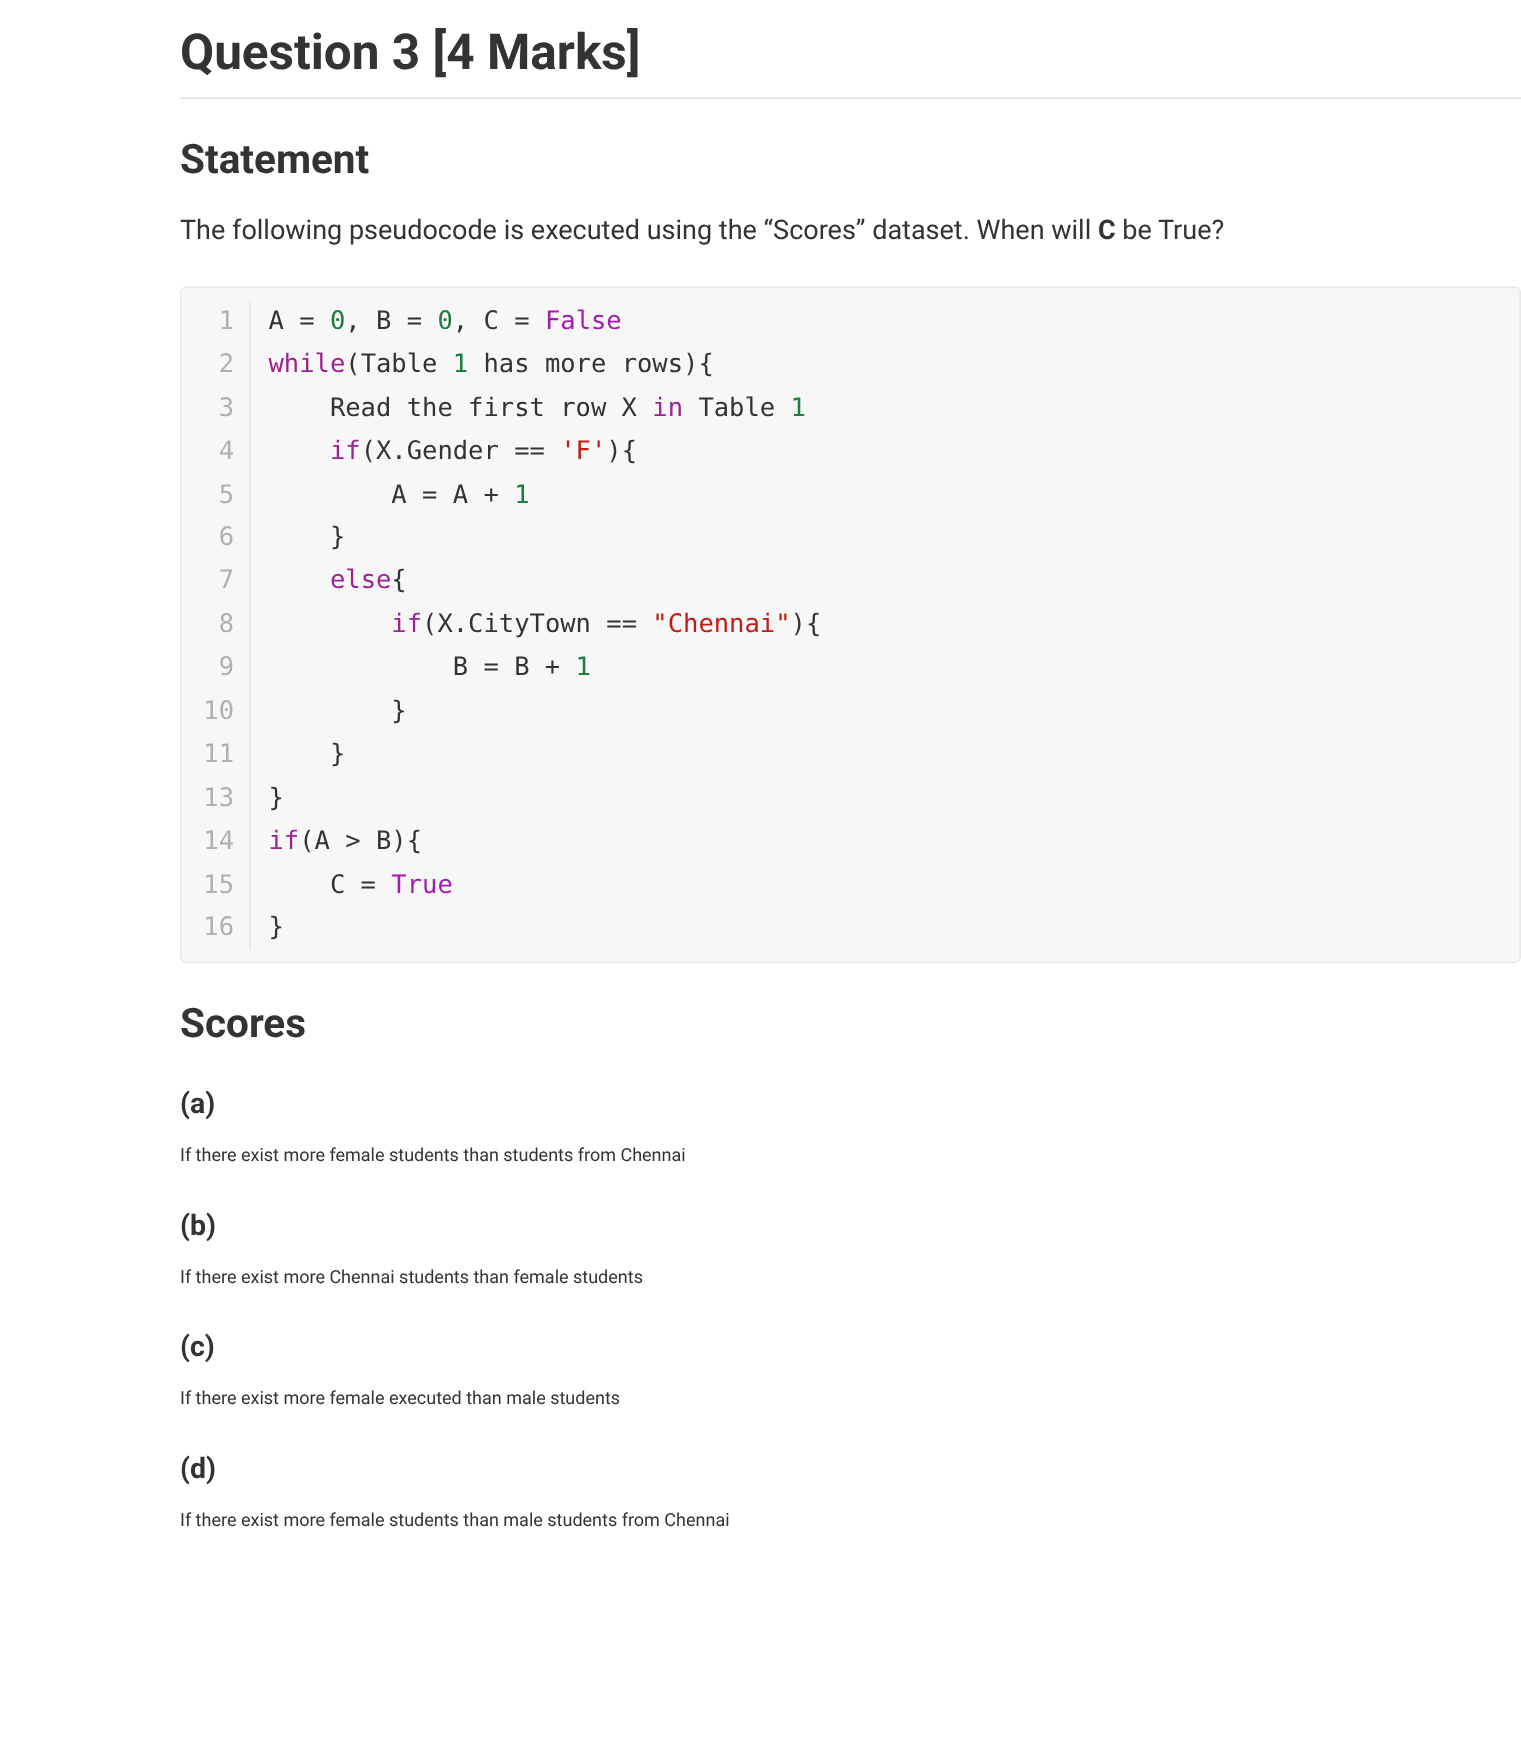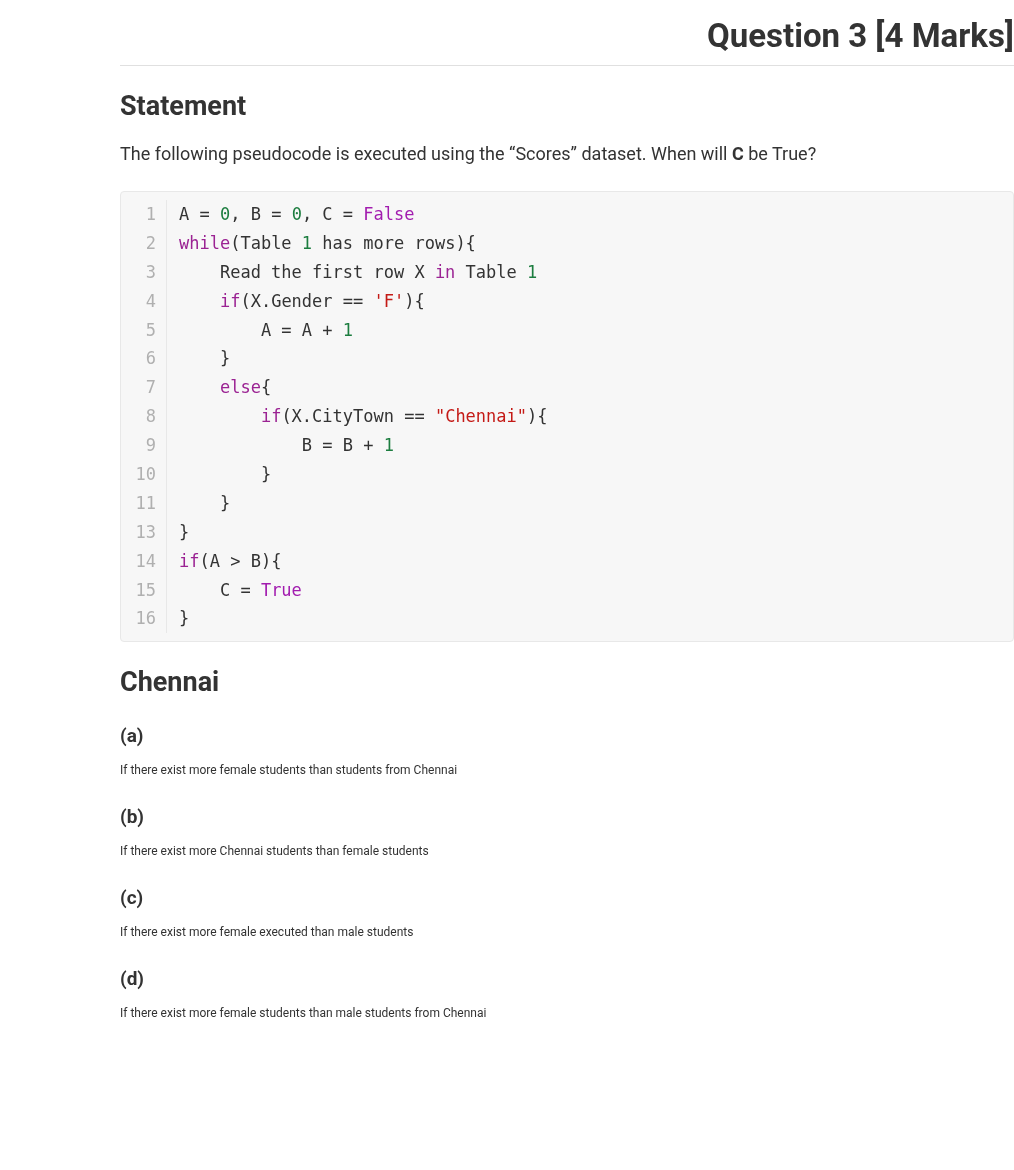--- a/index.html
+++ b/index.html
@@ -17,21 +17,20 @@
     padding: 0 0 0 120px;
     width: 1014px;
   }
   h1.question-title {
     font-size: 33px;
     font-weight: 700;
     color: #333;
     margin: 16px 0 8px 0;
     padding-bottom: 10px;
     border-bottom: 1px solid #e0e0e0;
-    text-align: right;
   }
   h2.section-heading {
     font-size: 27px;
     font-weight: 700;
     color: #333;
     margin: 24px 0 18px 0;
   }
   p.body-text {
     font-size: 18px;
     color: #333;
@@ -110,21 +109,21 @@
       <div class="code-line"><span class="line-num">8</span><span>        <span class="tok-kw">if</span>(X.CityTown == <span class="tok-str">"Chennai"</span>){</span></div>
       <div class="code-line"><span class="line-num">9</span><span>            B = B + <span class="tok-num">1</span></span></div>
       <div class="code-line"><span class="line-num">10</span><span>        }</span></div>
       <div class="code-line"><span class="line-num">11</span><span>    }</span></div>
       <div class="code-line"><span class="line-num">13</span><span>}</span></div>
       <div class="code-line"><span class="line-num">14</span><span><span class="tok-kw">if</span>(A &gt; B){</span></div>
       <div class="code-line"><span class="line-num">15</span><span>    C = <span class="tok-const">True</span></span></div>
       <div class="code-line"><span class="line-num">16</span><span>}</span></div>
     </div>
 
-  <h2 class="section-heading">Chennai</h2>
+  <h2 class="section-heading">Scores</h2>
 
   <div id="options-container">
       <h3 class="option-label">(a)</h3>
       <p class="option-text">If there exist more female students than students from Chennai</p>
       <h3 class="option-label">(b)</h3>
       <p class="option-text">If there exist more Chennai students than female students</p>
       <h3 class="option-label">(c)</h3>
       <p class="option-text">If there exist more female executed than male students</p>
       <h3 class="option-label">(d)</h3>
       <p class="option-text">If there exist more female students than male students from Chennai</p>

